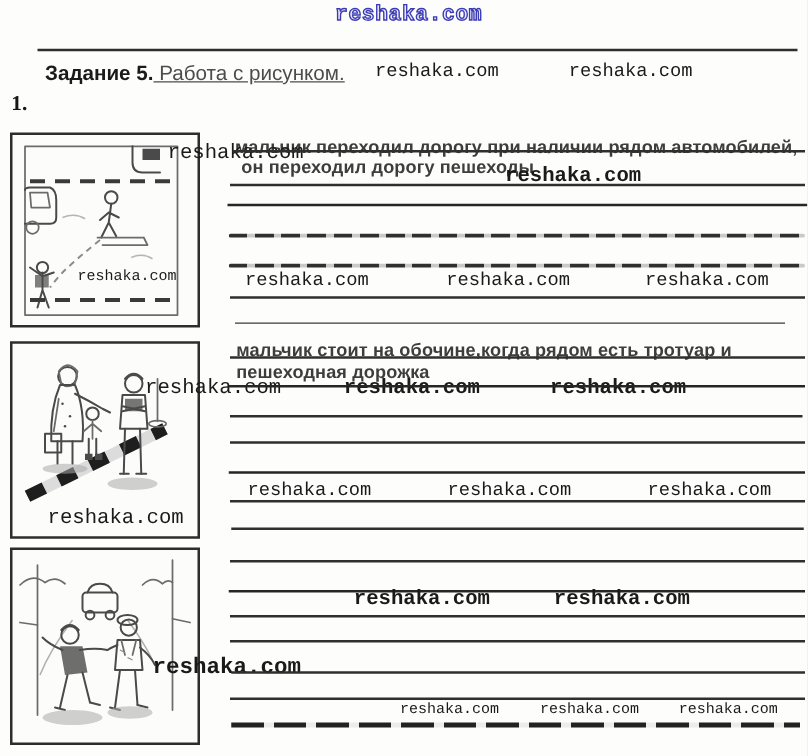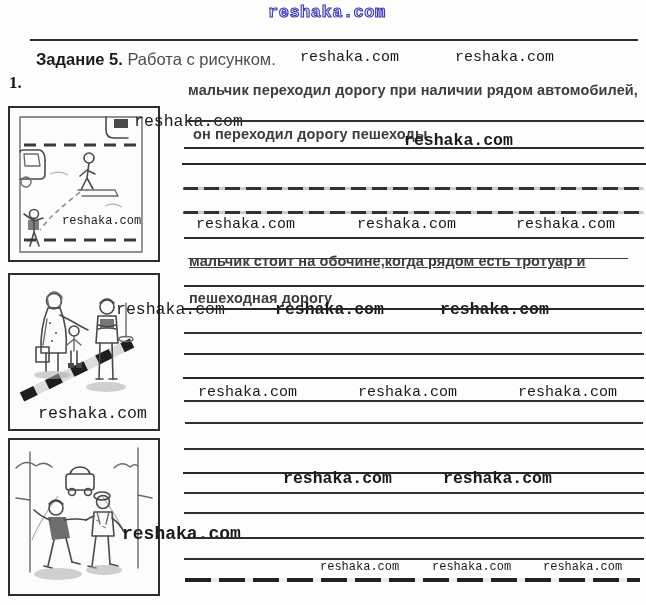--- a/index.html
+++ b/index.html
@@ -17,21 +17,21 @@
   .wm.xl{font-size:18px;font-weight:bold;}
   .wm.b{font-weight:bold;}
   .wm.outline{
     font-size:17px;font-weight:bold;letter-spacing:.5px;
     color:#e9e9f8;-webkit-text-stroke:1.1px #3b3bb4;
   }
   
   .rule-top{position:absolute;background:#2e2e2e;height:2px;}
   .title{font-size:16.5px;}
   .title .bold{font-weight:bold;color:#1b1b1b;}
-  .title .rest{color:#4d4d4d;}
+  .title .rest{color:#4d4d4d;text-decoration:underline;}
   .task{font-family:"Liberation Serif",serif;font-weight:bold;font-size:17px;letter-spacing:.3px;color:#161616;}
   .task-num{font-family:"Liberation Serif",serif;font-weight:bold;font-size:17px;color:#161616;}
   
   .ans{font-weight:bold;font-size:14.5px;color:#3d3d3d;letter-spacing:.1px;}
   
   .line{position:absolute;background:#2f2f2f;height:1.6px;}
   .line.thin{height:1.3px;background:#3a3a3a;}
   .line.thick{height:2.4px;background:#262626;}
   .line.rough{
     height:3px;border-radius:2px;background:
@@ -166,39 +166,39 @@
       <path d="M102 78 Q110 84 114 92" class="sk2"></path>
       <path d="M86 96 L82 126 M98 96 L100 124" class="sk2"></path>
       <path d="M78 126 L86 128 M100 124 L108 126" class="sk2"></path>
       <path d="M86 80 L90 82 M92 86 L96 88" stroke="#8a8a8a" stroke-width="1.1" fill="none"></path>
 
       <ellipse cx="48" cy="134" rx="24" ry="6" class="shadow"></ellipse>
       <ellipse cx="94" cy="130" rx="18" ry="5" class="shadow"></ellipse>
     </svg>
   </div>
 
-  <span class="abs ans" style="left:188px;top:82px;">мальчик переходил дорогу при наличии рядом автомобилей,</span>
+  <span class="abs ans" style="left:188px;top:110px;">мальчик переходил дорогу при наличии рядом автомобилей,</span>
   <span class="abs wm lg" style="left:134px;top:112px;">reshaka.com</span>
   <div class="line" style="left:186px;top:120px;width:458px;"></div>
   <span class="abs ans" style="left:193px;top:126px;">он переходил дорогу пешеходы</span>
   <span class="abs wm lg b" style="left:404px;top:131px;">reshaka.com</span>
   <div class="line" style="left:184px;top:147px;width:460px;"></div>
   <div class="line thick" style="left:182px;top:163px;width:464px;"></div>
   <div class="line rough" style="left:183px;top:187px;width:461px;"></div>
   <div class="line rough" style="left:183px;top:211px;width:461px;"></div>
   <span class="abs wm sm" style="left:62px;top:214px;">reshaka.com</span>
   <span class="abs wm md" style="left:196px;top:216px;">reshaka.com</span>
   <span class="abs wm md" style="left:357px;top:216px;">reshaka.com</span>
   <span class="abs wm md" style="left:516px;top:216px;">reshaka.com</span>
   <div class="line" style="left:184px;top:237px;width:460px;"></div>
   <div class="line thin" style="left:188px;top:258px;width:440px;"></div>
 
-  <span class="abs ans" style="left:189px;top:253px;text-decoration:underline;">мальчик стоит на обочине,когда рядом есть тротуар и</span>
+  <span class="abs ans" style="left:189px;top:273px;">мальчик стоит на обочине,когда рядом есть тротуар и</span>
   <div class="line" style="left:184px;top:285px;width:460px;"></div>
-  <span class="abs ans" style="left:189px;top:290px;">пешеходная дорогу</span>
+  <span class="abs ans" style="left:189px;top:290px;">пешеходная дорожка</span>
   <span class="abs wm lg" style="left:116px;top:300px;">reshaka.com</span>
   <span class="abs wm lg b" style="left:275px;top:300px;">reshaka.com</span>
   <span class="abs wm lg b" style="left:440px;top:300px;">reshaka.com</span>
   <div class="line thick" style="left:183px;top:308px;width:461px;"></div>
   <div class="line" style="left:184px;top:332px;width:458px;"></div>
   <div class="line" style="left:184px;top:353px;width:460px;"></div>
   <div class="line thick" style="left:183px;top:377px;width:461px;"></div>
   <span class="abs wm md" style="left:198px;top:384px;">reshaka.com</span>
   <span class="abs wm md" style="left:358px;top:384px;">reshaka.com</span>
   <span class="abs wm md" style="left:518px;top:384px;">reshaka.com</span>

